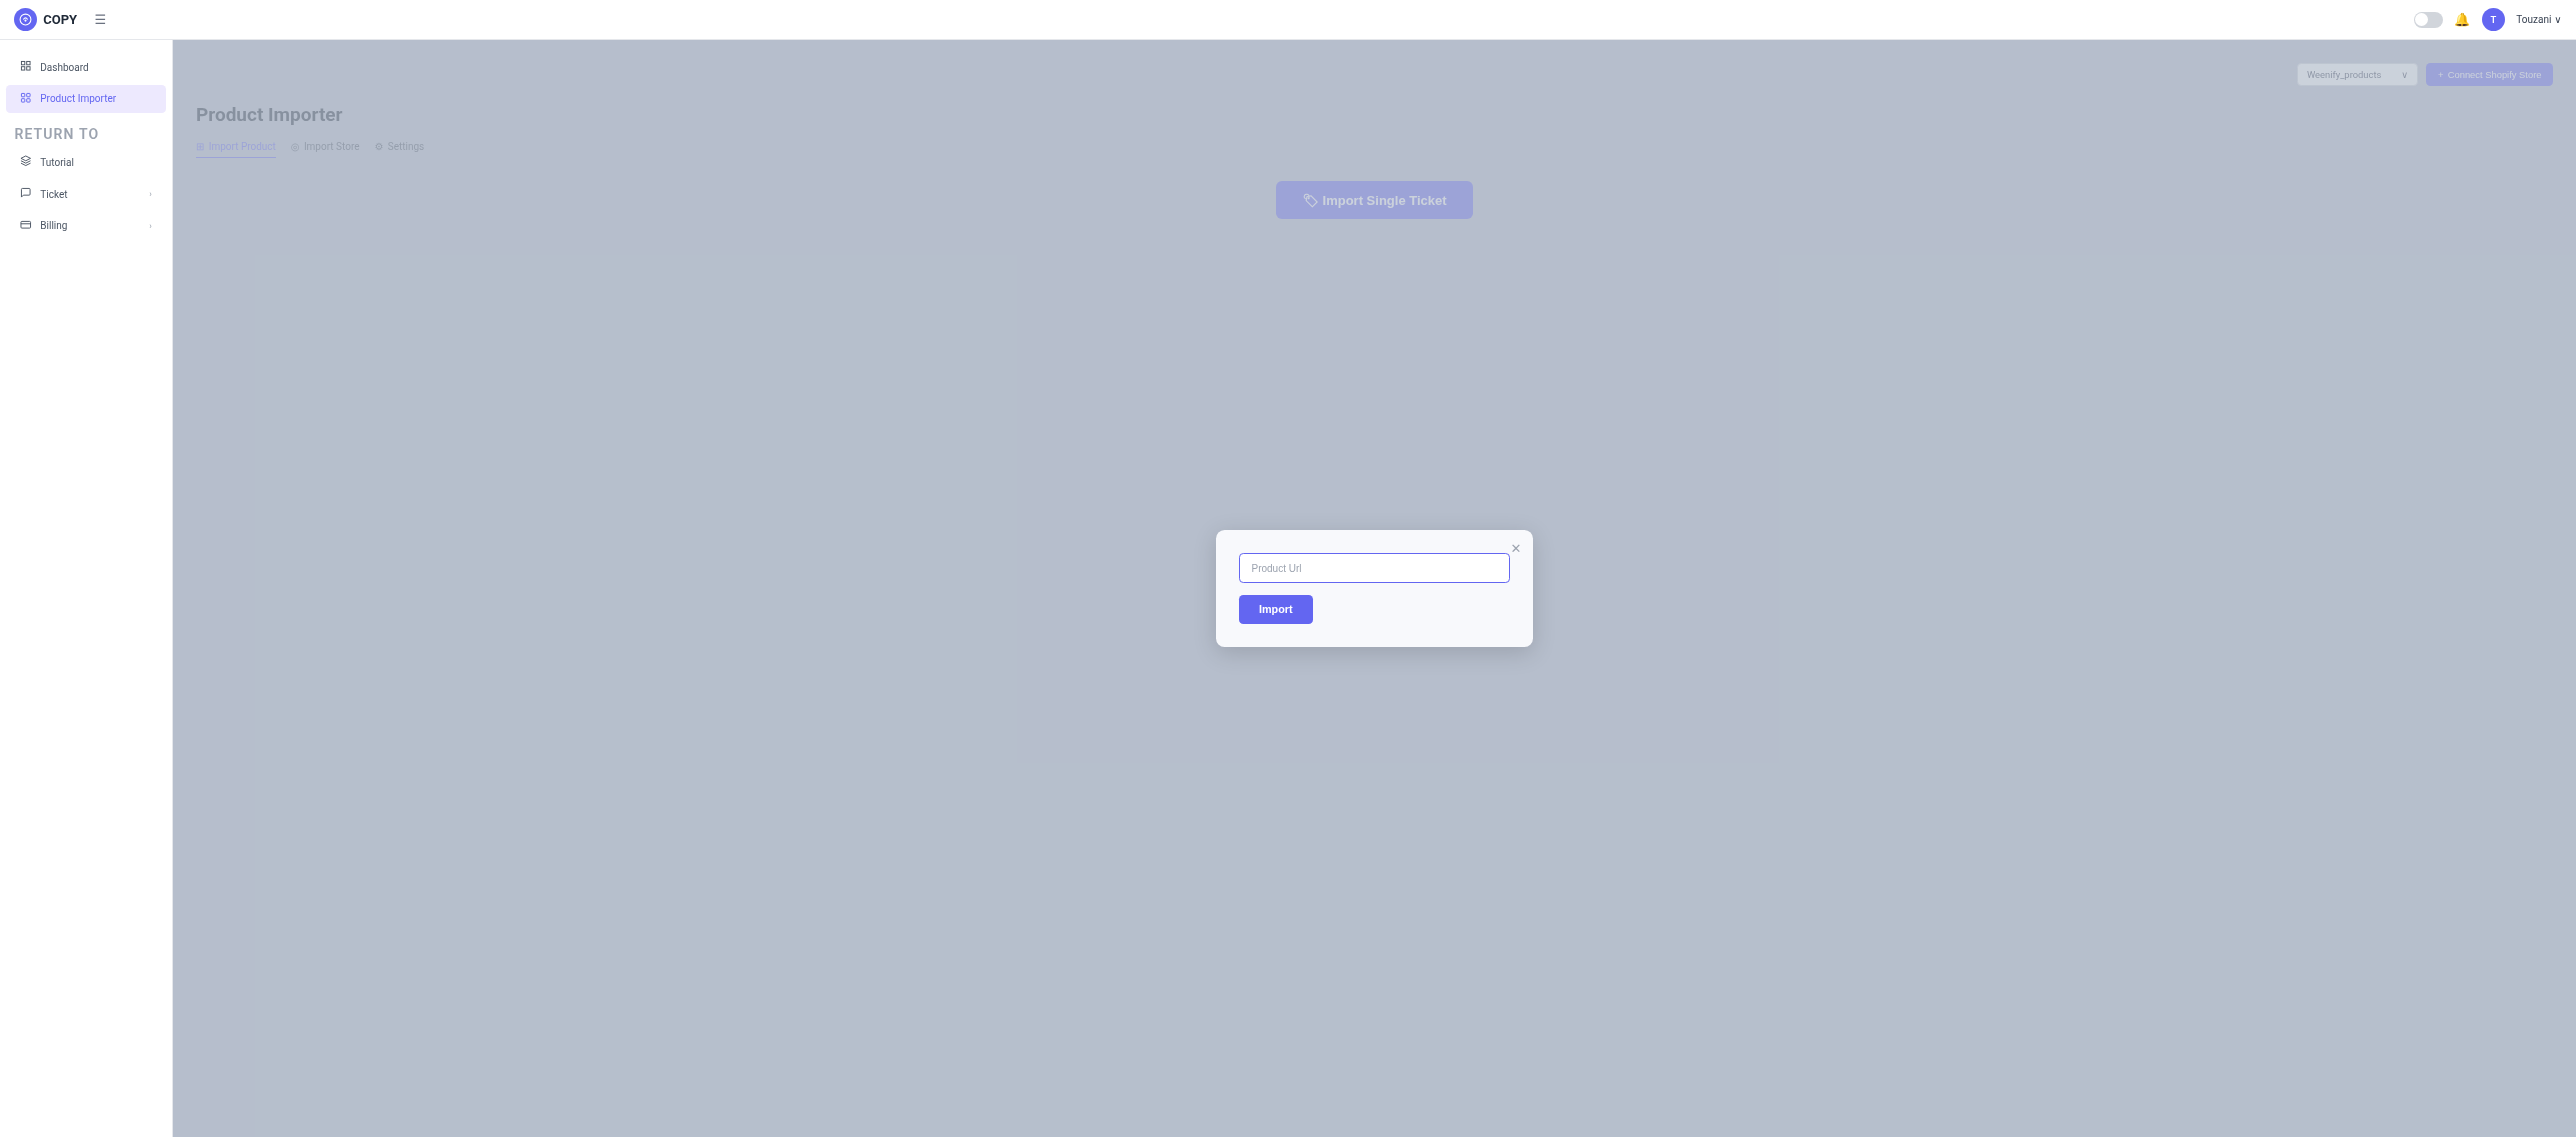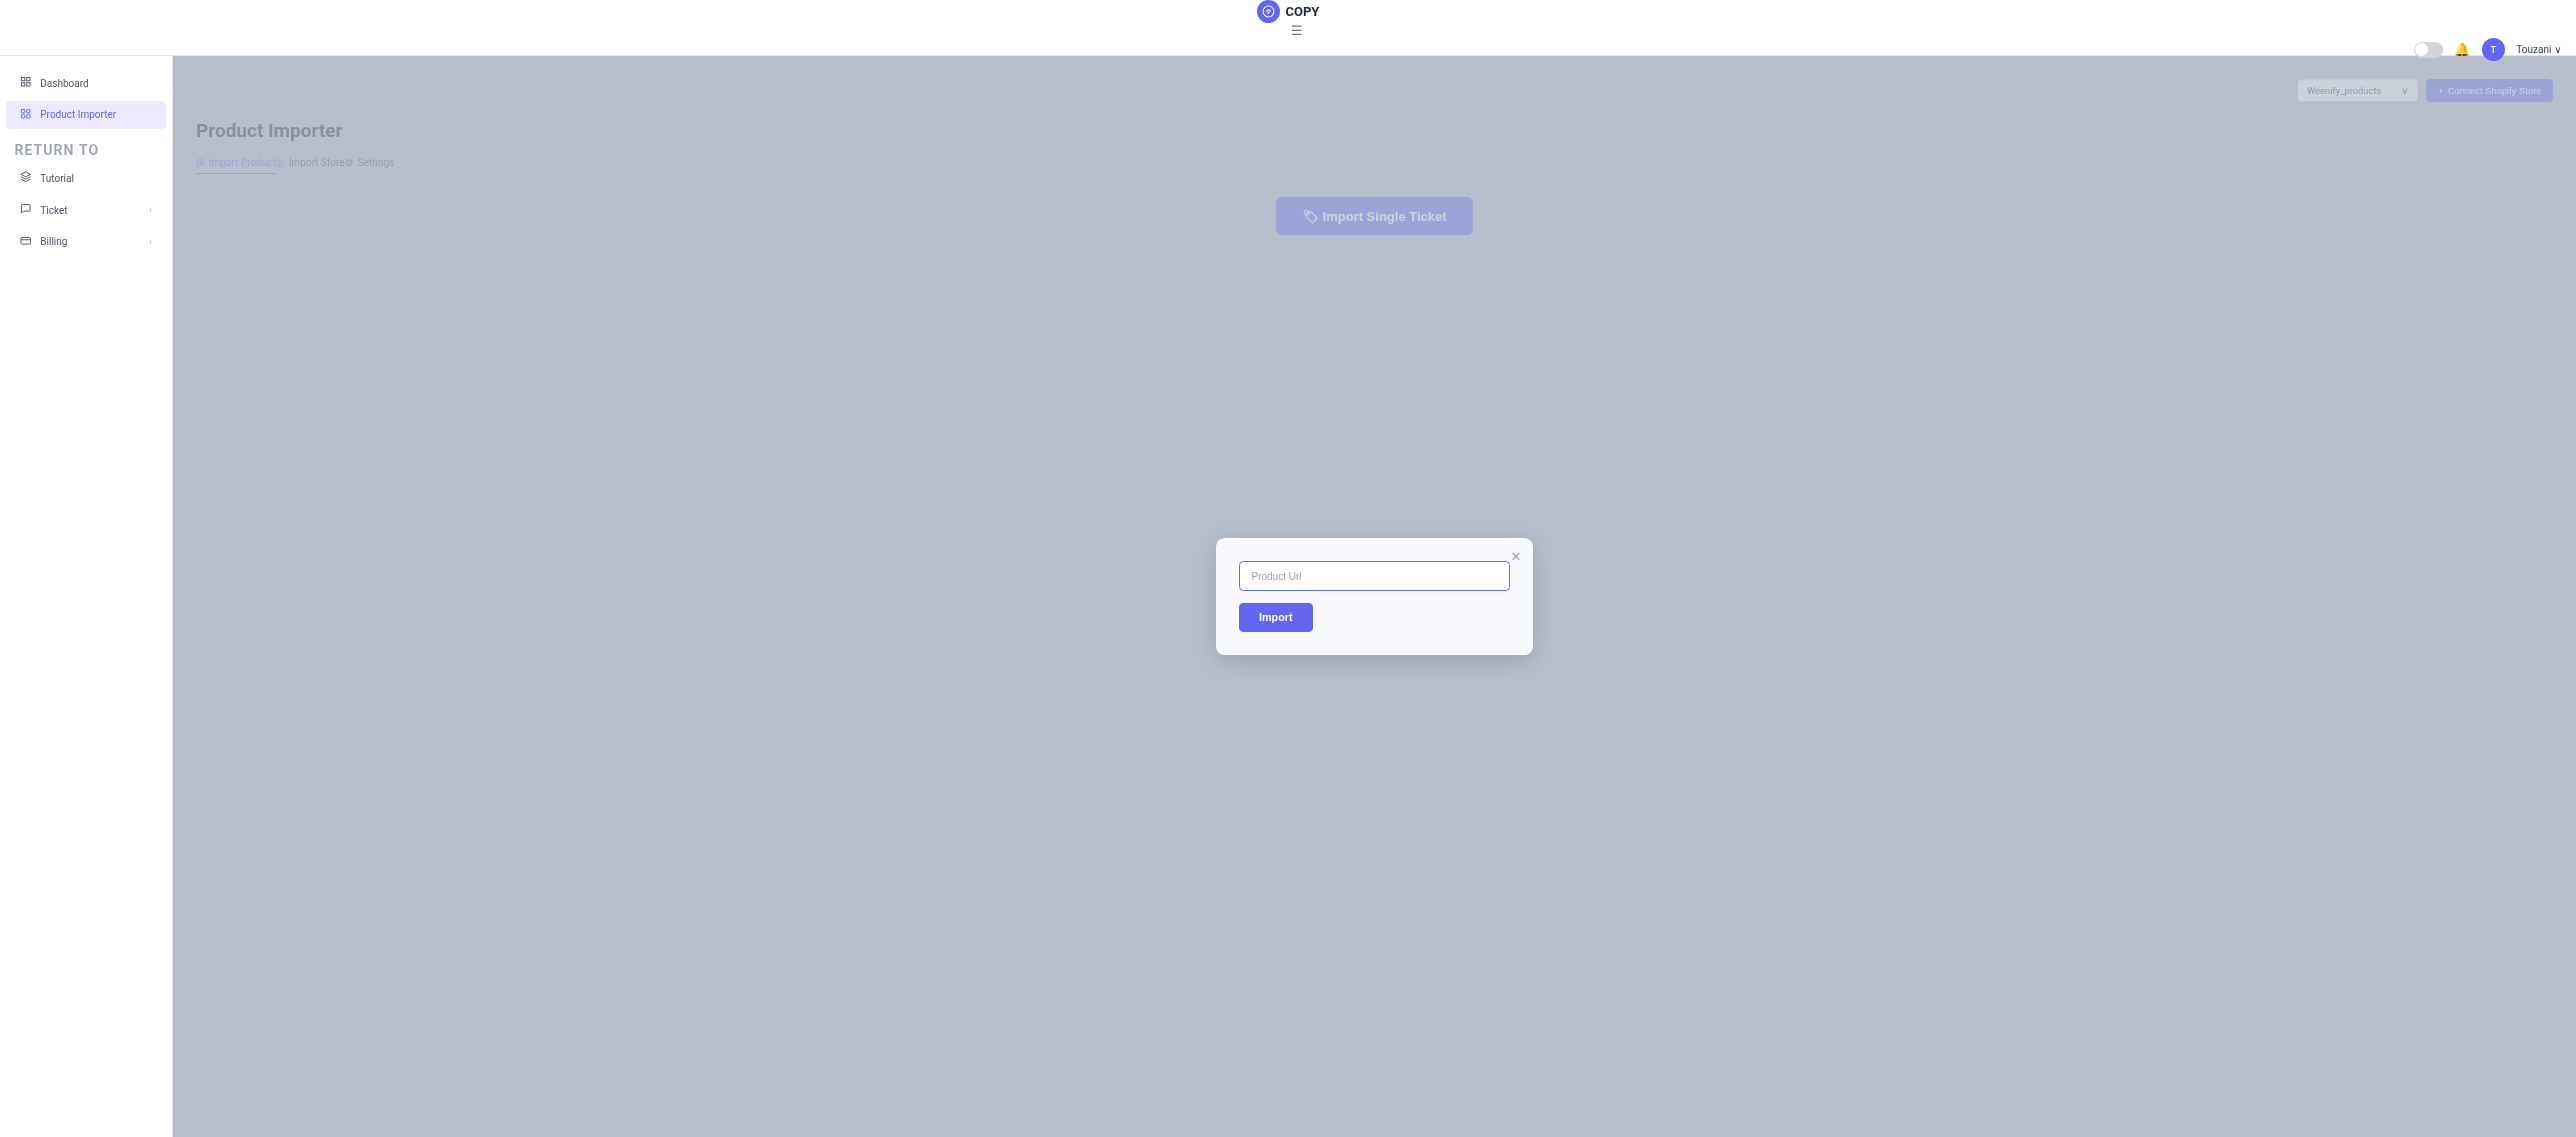--- a/index.html
+++ b/index.html
@@ -1,28 +1,27 @@
 <!DOCTYPE html>
 <html style="font-size:11.5px"><head>
   <meta charset="utf-8">
   <style>
     * { box-sizing: border-box; margin: 0; padding: 0; }
     body { font-family: -apple-system, BlinkMacSystemFont, 'Segoe UI', Roboto, sans-serif; background: #b0b8c8; height: 100vh; display: flex; flex-direction: column; }
 
     
     .navbar {
       background: #fff;
-      height: 56px;
+      height: 40px;
       display: flex;
       align-items: center;
       padding: 0 14.4px;
       border-bottom: 0.7px solid #e5e7eb;
       z-index: 100;
       flex-shrink: 0;
-      flex-direction: column;
     }
     .navbar-logo {
       display: flex;
       align-items: center;
       gap: 5.8px;
       font-weight: 700;
       font-size: 13px;
       color: #1f2937;
     }
     .logo-icon {
@@ -179,21 +178,21 @@
 
     .page-title {
       font-size: 19px;
       font-weight: 700;
       color: #1f2937;
       margin-bottom: 14.4px;
     }
 
     .tabs {
       display: flex;
-      gap: 0;
+      gap: 15px;
       margin-bottom: 23px;
     }
 
     .tab {
       display: flex;
       align-items: center;
       gap: 4.3px;
       font-size: 10px;
       color: #4b5563;
       cursor: pointer;

